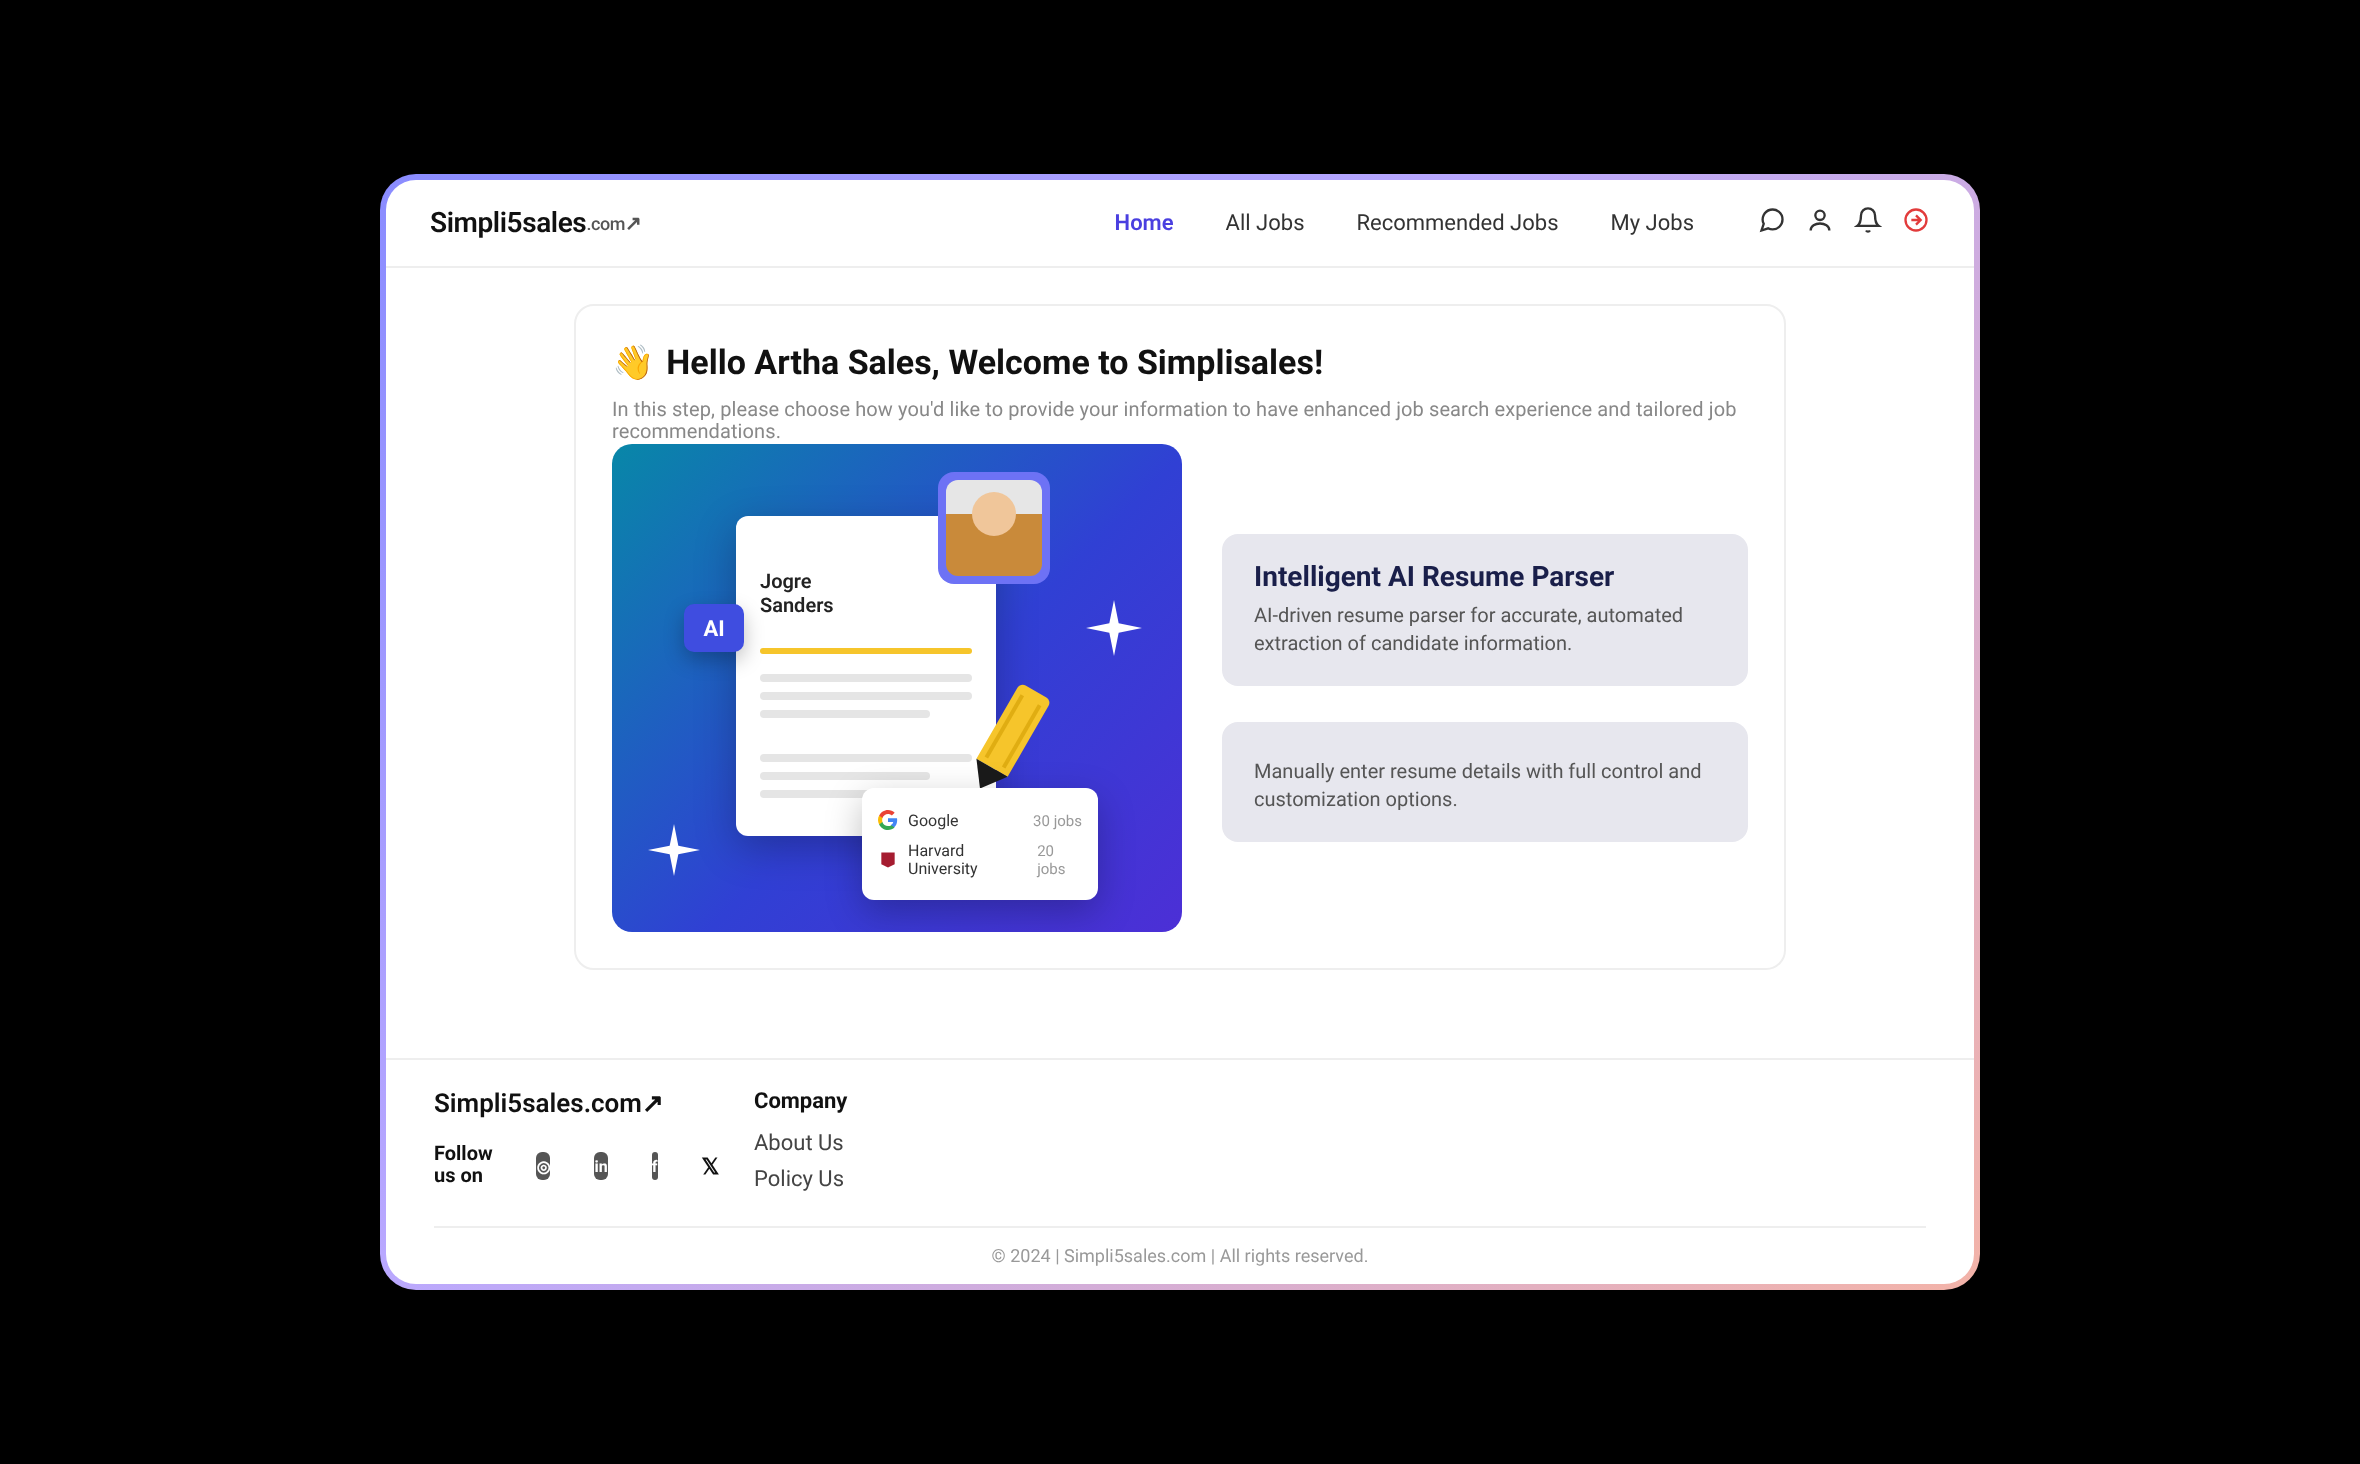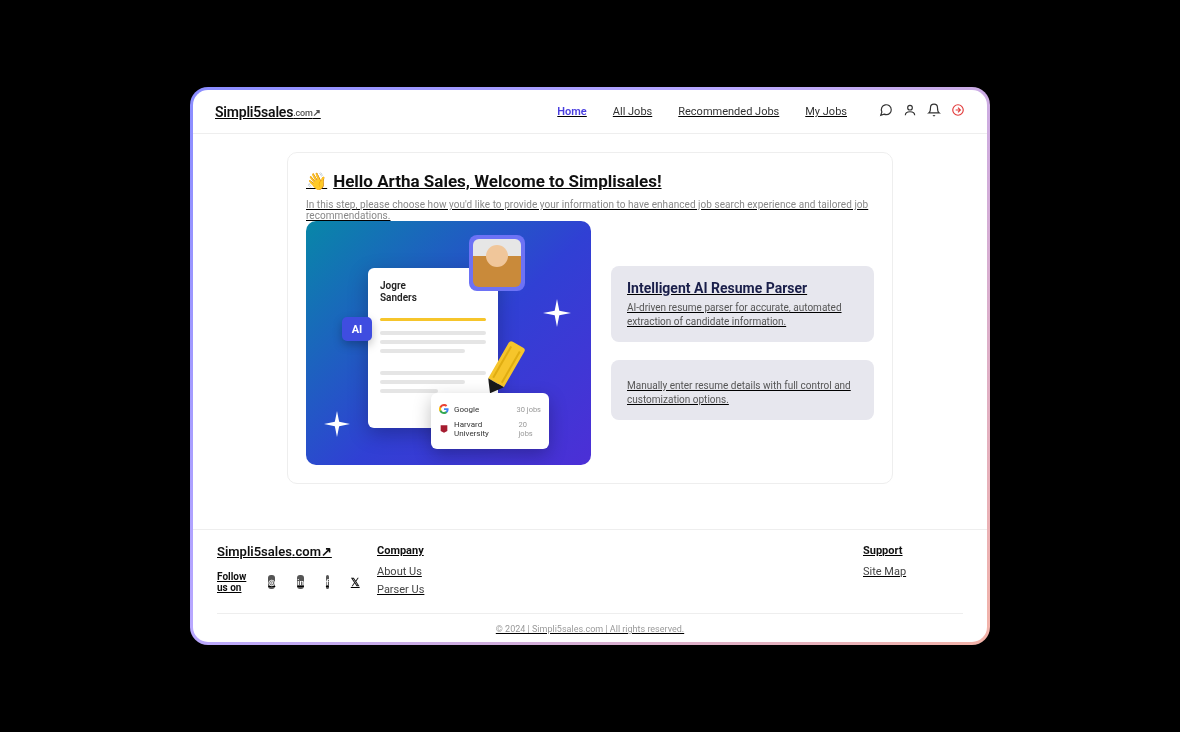--- a/index.html
+++ b/index.html
@@ -20,21 +20,20 @@
     background: linear-gradient(135deg, #8a8cff 0%, #b9a8ff 40%, #f3b3a8 100%);
   }
   .screen {
     width: 100%;
     height: 100%;
     background: #fff;
     border-radius: 15px;
     overflow: hidden;
     display: flex;
     flex-direction: column;
-    text-decoration: underline;
   }
   
   .header {
     display: flex;
     align-items: center;
     justify-content: space-between;
     padding: 10px 22px 10px 22px;
     border-bottom: 1px solid #eee;
     min-height: 44px;
   }
@@ -80,33 +79,33 @@
     border-radius: 10px;
     position: relative;
     overflow: hidden;
     flex-shrink: 0;
   }
   .sparkle { position:absolute; color:#fff; }
   .sparkle svg { width:100%; height:100%; }
   .sp1 { left:18px; bottom:28px; width:26px; height:26px; }
   .sp2 { right:20px; top:78px; width:28px; height:28px; }
   .doc {
-    position:absolute; left:62px; top:47px; width:130px; height:160px;
+    position:absolute; left:62px; top:36px; width:130px; height:160px;
     background:#fff; border-radius:6px;
     box-shadow: 0 6px 20px rgba(0,0,0,0.25);
-    padding:12px 12px;
+    padding:28px 12px;
   }
   .doc .name { font-size:10px; font-weight:600; color:#222; line-height:1.2; }
   .doc .ybar { height:3px; background:#f6c52b; border-radius:2px; margin:14px 0 10px; }
   .doc .ln { height:4px; background:#e5e5e5; border-radius:2px; margin:5px 0; }
   .doc .ln.s { width:55%; }
   .doc .ln.m { width:80%; }
   .doc .ln.l { width:100%; }
   .ai-tag {
-    position:absolute; left:36px; top:96px; width:30px; height:24px;
+    position:absolute; left:36px; top:80px; width:30px; height:24px;
     background:#3f4de0; border-radius:5px; color:#fff;
     display:flex; align-items:center; justify-content:center;
     font-size:11px; font-weight:700;
     box-shadow: 0 4px 10px rgba(0,0,0,0.25);
   }
   .avatar {
     position:absolute; right:66px; top:14px; width:56px; height:56px;
     border-radius:8px;
     background:#6d72f5;
     padding:4px;
@@ -300,24 +299,20 @@
             <span>Follow us on</span>
             <span class="sico">◎</span>
             <span class="sico">in</span>
             <span class="sico">f</span>
             <span class="sico x">𝕏</span>
           </div>
         </div>
         <div class="fcol">
           <div class="fh">Company</div>
           <div class="flink">About Us</div>
-          <div class="flink">Parser Us</div>
-        </div>
-        <div class="fcol">
-          <div class="fh">Support</div>
-          <div class="flink">Site Map</div>
+          <div class="flink">Policy Us</div>
         </div>
       </div>
       <div class="copyright">© 2024 | Simpli5sales.com | All rights reserved.</div>
     </div>
 
   </div>
 </div>
 
 </body></html>

